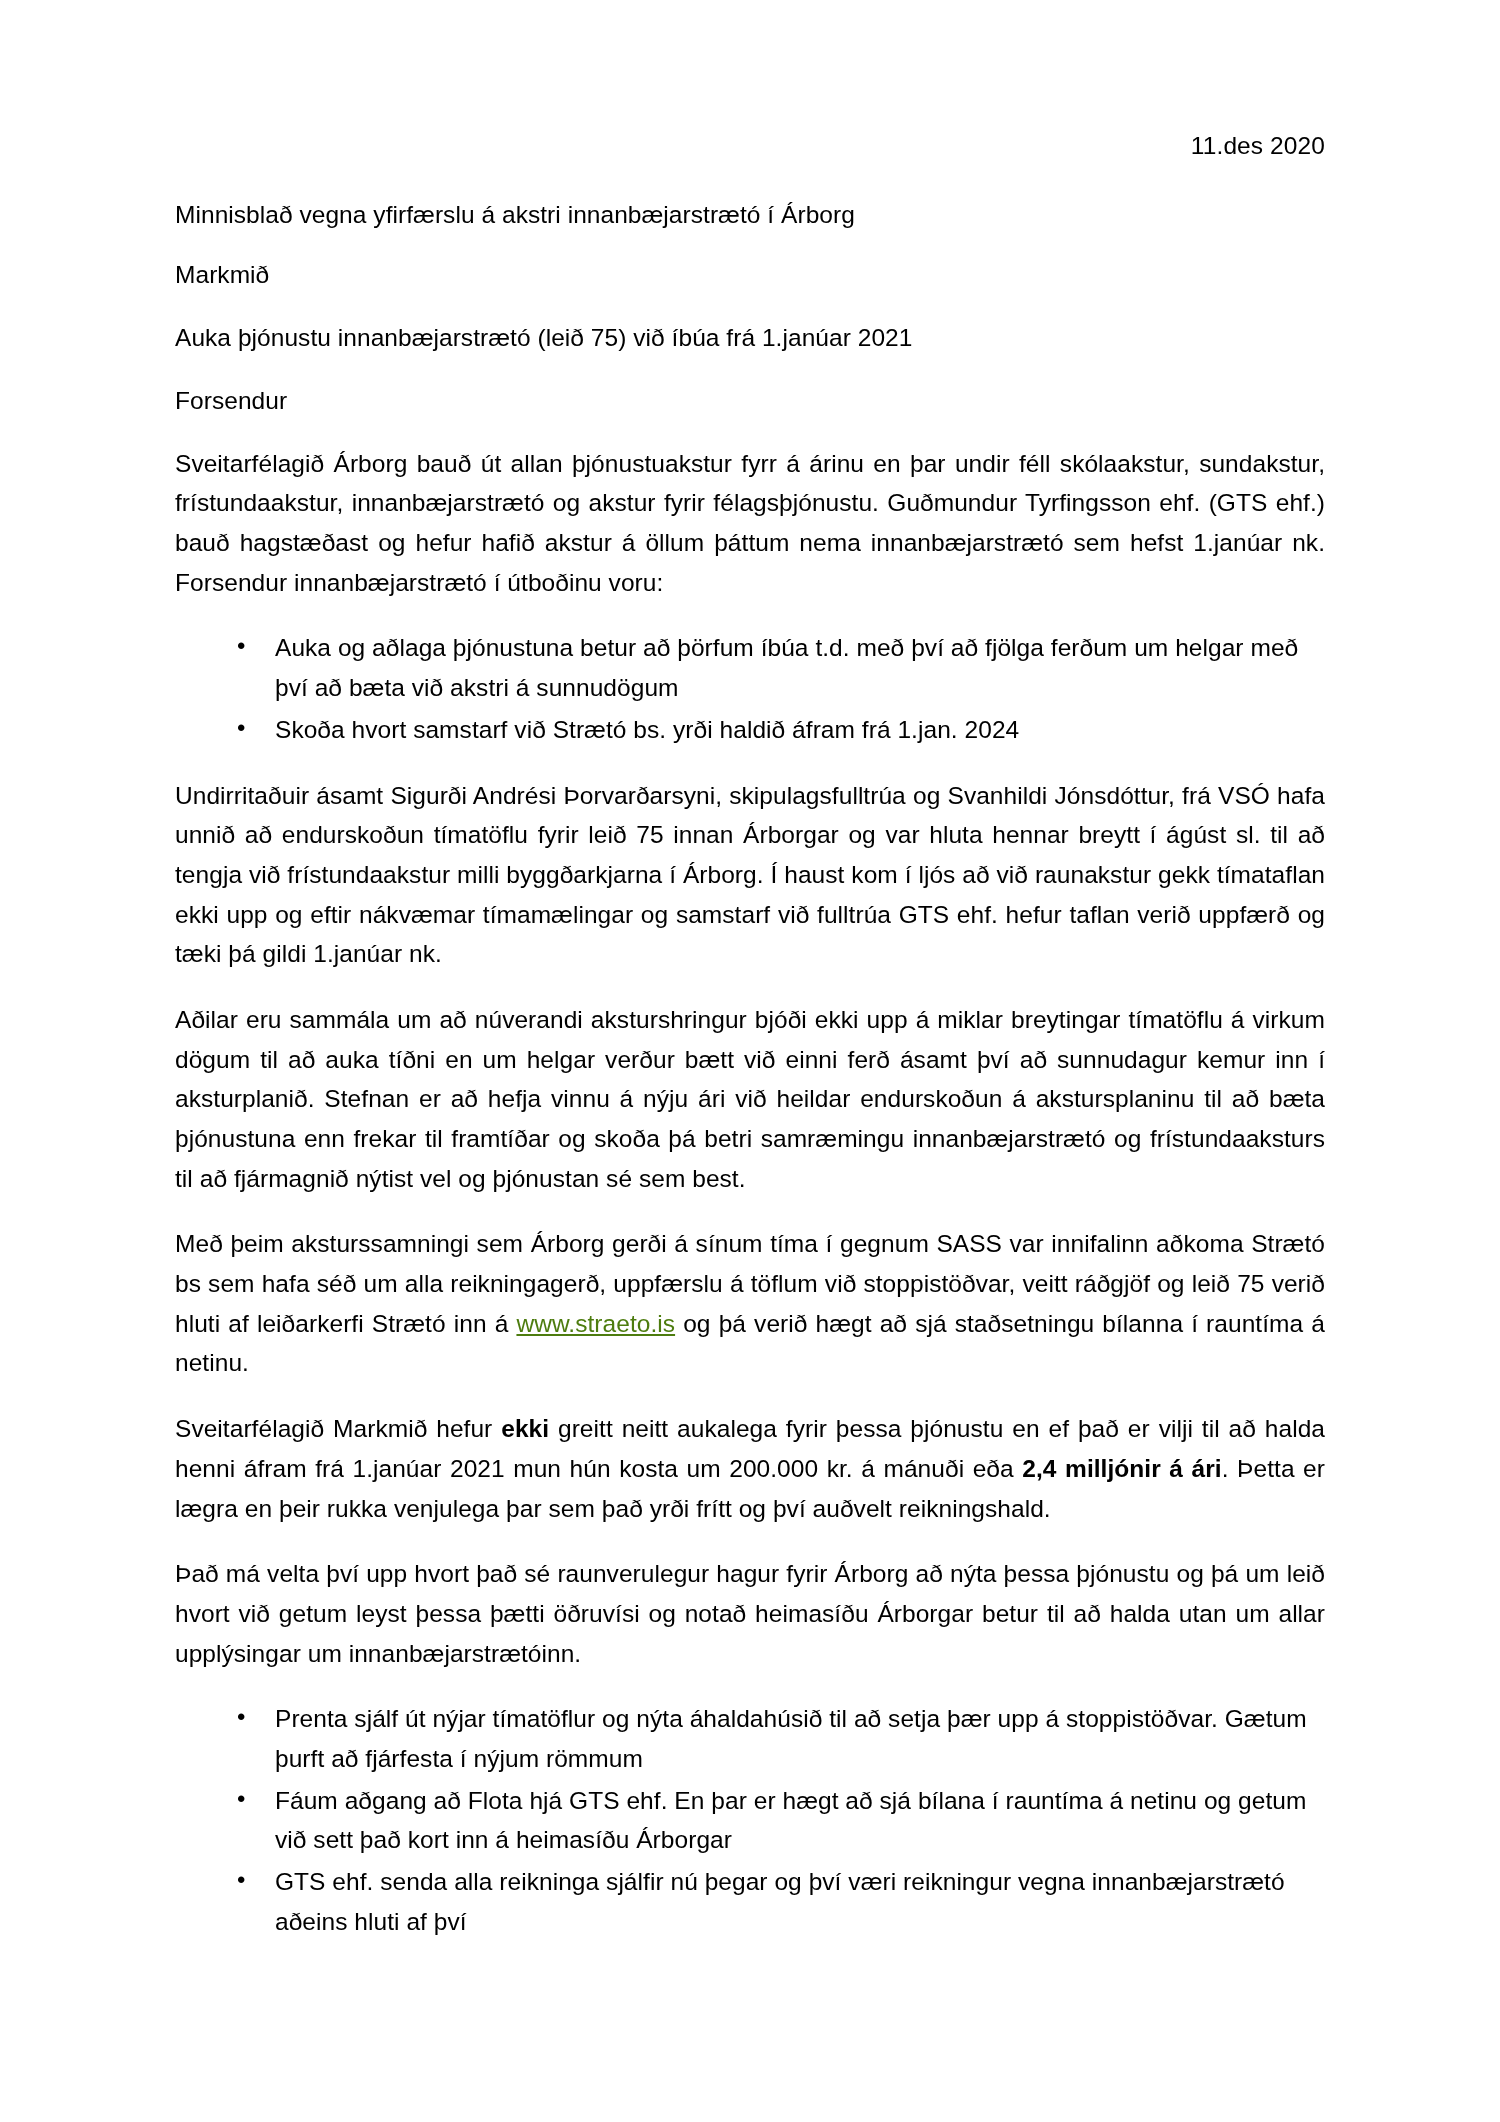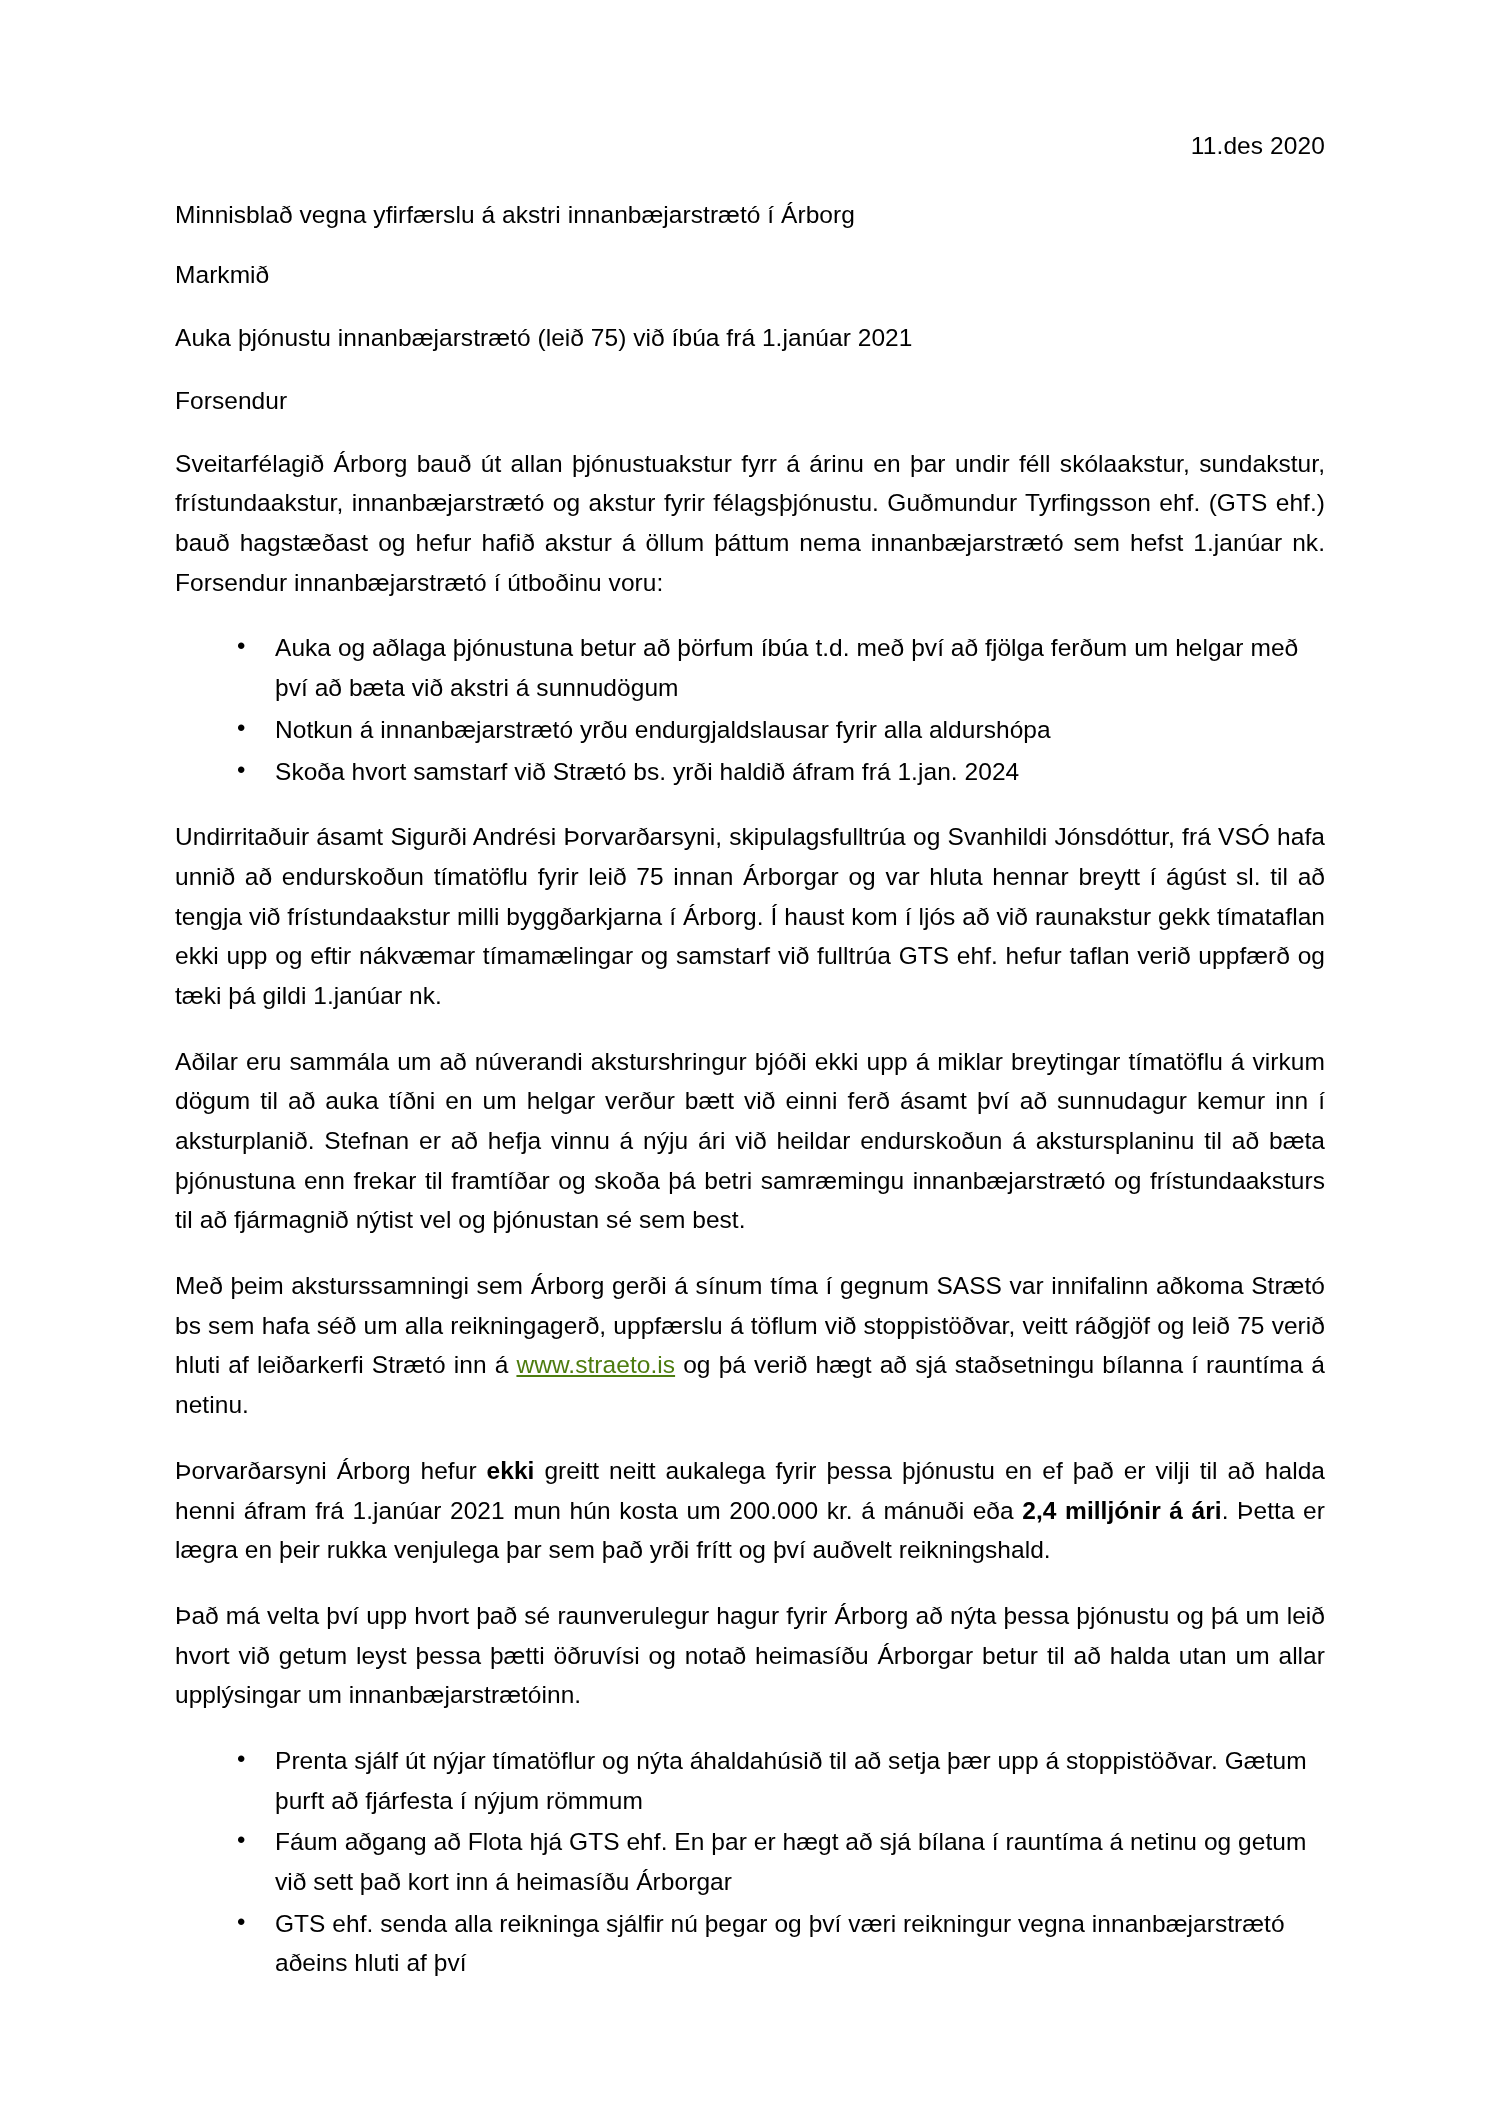--- a/index.html
+++ b/index.html
@@ -84,32 +84,31 @@
   <h2 class="heading">Markmið</h2>
 
   <p class="para no-justify">Auka þjónustu innanbæjarstrætó (leið 75) við íbúa frá 1.janúar 2021</p>
 
   <h2 class="heading">Forsendur</h2>
 
   <p class="para">Sveitarfélagið Árborg bauð út allan þjónustuakstur fyrr á árinu en þar undir féll skólaakstur, sundakstur, frístundaakstur, innanbæjarstrætó og akstur fyrir félagsþjónustu. Guðmundur Tyrfingsson ehf. (GTS ehf.) bauð hagstæðast og hefur hafið akstur á öllum þáttum nema innanbæjarstrætó sem hefst 1.janúar nk. Forsendur innanbæjarstrætó í útboðinu voru:</p>
 
   <ul class="bullets">
     <li>Auka og aðlaga þjónustuna betur að þörfum íbúa t.d. með því að fjölga ferðum um helgar með því að bæta við akstri á sunnudögum</li>
-    <li>Notkun á innanbæjarstrætó yrðu endurgjaldslausar fyrir alla aldurshópa</li>
     <li>Skoða hvort samstarf við Strætó bs. yrði haldið áfram frá 1.jan. 2024</li>
   </ul>
 
   <p class="para">Undirritaðuir ásamt Sigurði Andrési Þorvarðarsyni, skipulagsfulltrúa og Svanhildi Jónsdóttur, frá VSÓ hafa unnið að endurskoðun tímatöflu fyrir leið 75 innan Árborgar og var hluta hennar breytt í ágúst sl. til að tengja við frístundaakstur milli byggðarkjarna í Árborg. Í haust kom í ljós að við raunakstur gekk tímataflan ekki upp og eftir nákvæmar tímamælingar og samstarf við fulltrúa GTS ehf. hefur taflan verið uppfærð og tæki þá gildi 1.janúar nk.</p>
 
   <p class="para">Aðilar eru sammála um að núverandi aksturshringur bjóði ekki upp á miklar breytingar tímatöflu á virkum dögum til að auka tíðni en um helgar verður bætt við einni ferð ásamt því að sunnudagur kemur inn í aksturplanið. Stefnan er að hefja vinnu á nýju ári við heildar endurskoðun á akstursplaninu til að bæta þjónustuna enn frekar til framtíðar og skoða þá betri samræmingu innanbæjarstrætó og frístundaaksturs til að fjármagnið nýtist vel og þjónustan sé sem best.</p>
 
 
   <p class="para"><span>Með þeim aksturssamningi sem Árborg gerði á sínum tíma í gegnum SASS var innifalinn aðkoma Strætó bs sem hafa séð um alla reikningagerð, uppfærslu á töflum við stoppistöðvar, veitt ráðgjöf og leið 75 verið hluti af leiðarkerfi Strætó inn á </span><a class="link" href="#">www.straeto.is</a><span> og þá verið hægt að sjá staðsetningu bílanna í rauntíma á netinu.</span></p>
 
-  <p class="para"><span>Þorvarðarsyni Árborg hefur </span><b>ekki</b><span> greitt neitt aukalega fyrir þessa þjónustu en ef það er vilji til að halda henni áfram frá 1.janúar 2021 mun hún kosta um 200.000 kr. á mánuði eða </span><b>2,4 milljónir á ári</b><span>. Þetta er lægra en þeir rukka venjulega þar sem það yrði frítt og því auðvelt reikningshald.</span></p>
+  <p class="para"><span>Sveitarfélagið Markmið hefur </span><b>ekki</b><span> greitt neitt aukalega fyrir þessa þjónustu en ef það er vilji til að halda henni áfram frá 1.janúar 2021 mun hún kosta um 200.000 kr. á mánuði eða </span><b>2,4 milljónir á ári</b><span>. Þetta er lægra en þeir rukka venjulega þar sem það yrði frítt og því auðvelt reikningshald.</span></p>
 
   <p class="para">Það má velta því upp hvort það sé raunverulegur hagur fyrir Árborg að nýta þessa þjónustu og þá um leið hvort við getum leyst þessa þætti öðruvísi og notað heimasíðu Árborgar betur til að halda utan um allar upplýsingar um innanbæjarstrætóinn.</p>
 
   <ul class="bullets">
     <li>Prenta sjálf út nýjar tímatöflur og nýta áhaldahúsið til að setja þær upp á stoppistöðvar. Gætum þurft að fjárfesta í nýjum römmum</li>
     <li>Fáum aðgang að Flota hjá GTS ehf. En þar er hægt að sjá bílana í rauntíma á netinu og getum við sett það kort inn á heimasíðu Árborgar</li>
     <li>GTS ehf. senda alla reikninga sjálfir nú þegar og því væri reikningur vegna innanbæjarstrætó aðeins hluti af því</li>
   </ul>
 
 </div>

